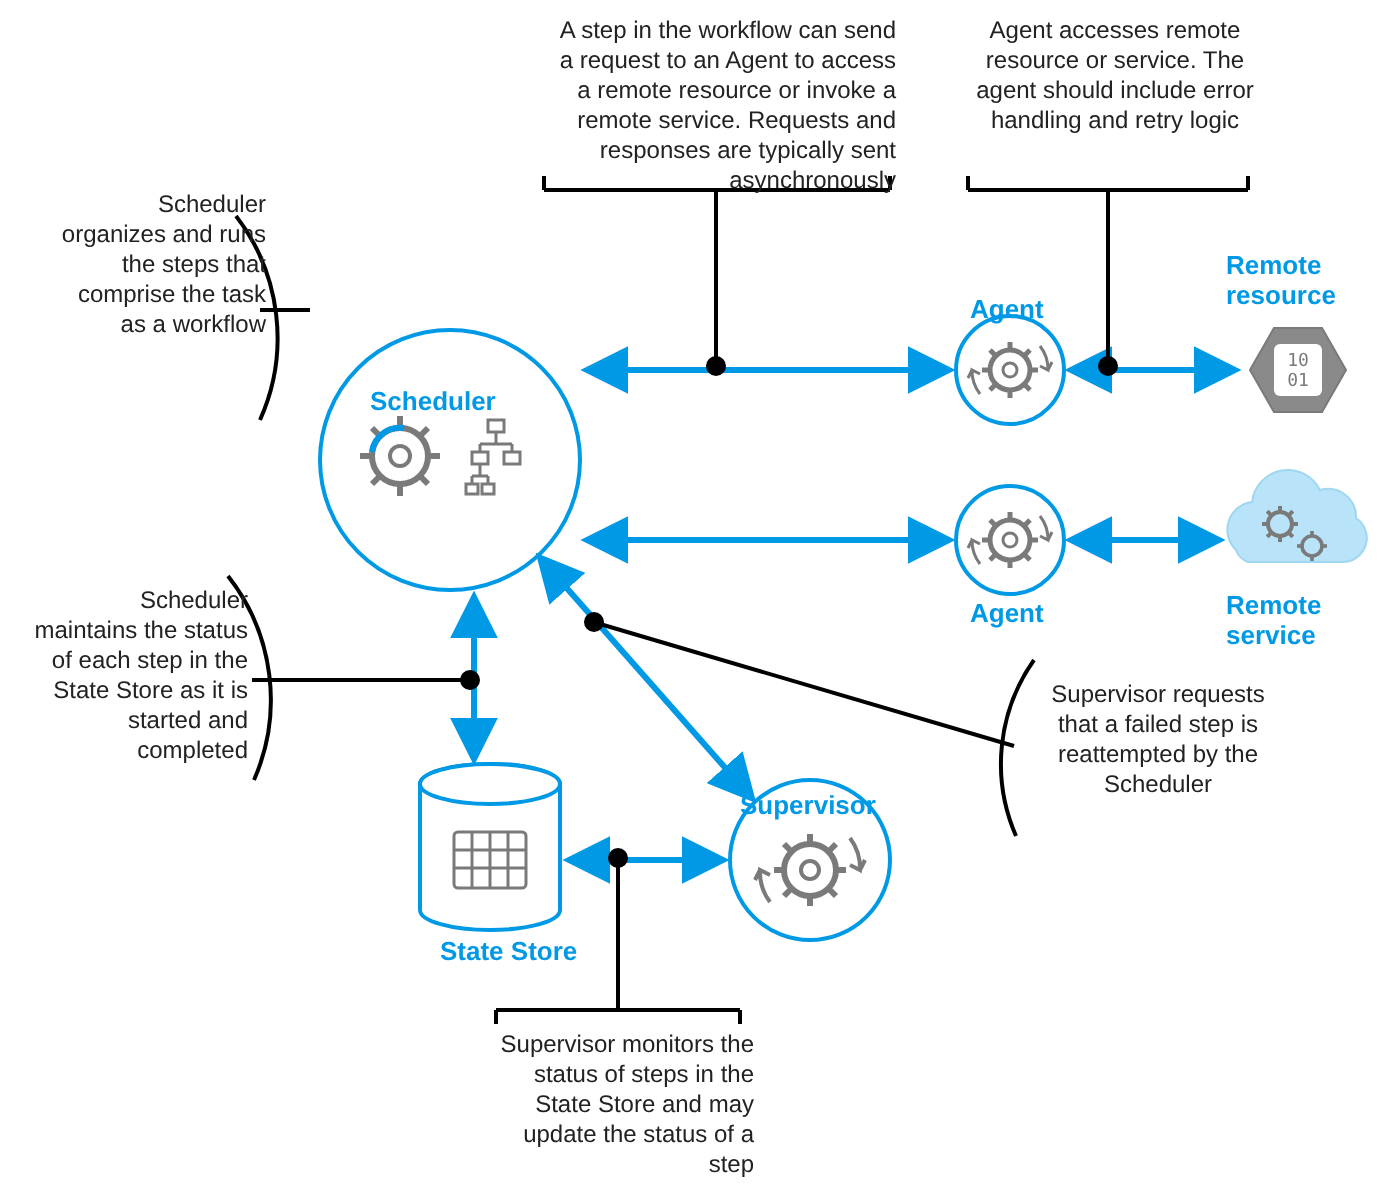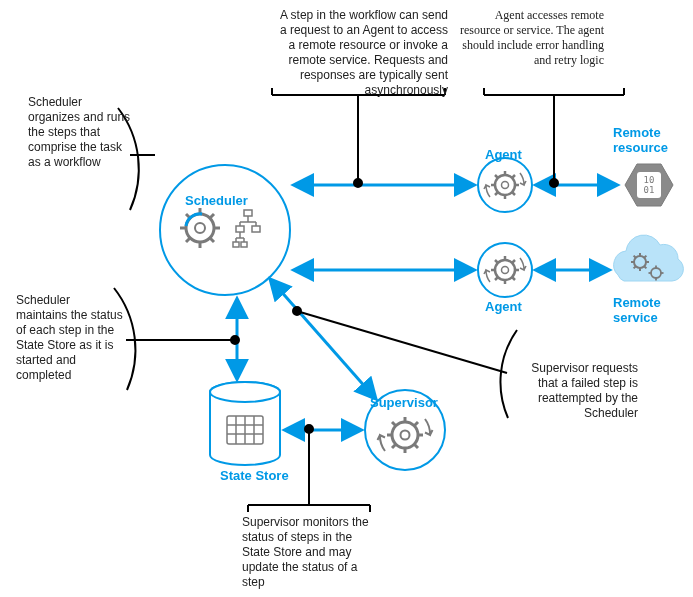--- a/index.html
+++ b/index.html
@@ -12,21 +12,21 @@
     position: relative;
     width: 693px;
     height: 597px;
     background: #fff;
   }
   .label {
     position: absolute;
     font-size: 12px;
     line-height: 1.25;
     color: #222;
-    text-align: left;
+    text-align: right;
   }
   .title {
     position: absolute;
     font-size: 13px;
     font-weight: 600;
     color: #0099e6;
     text-align: left;
   }
   svg.diagram {
     position: absolute;
@@ -233,18 +233,18 @@
 <div class="title" style="left:485px; top:299px; width:40px;">Agent</div>
 <div class="title" style="left:370px; top:395px; width:70px;">Supervisor</div>
 <div class="title" style="left:220px; top:468px; width:70px;">State Store</div>
 <div class="title" style="left:613px; top:125px; width:75px; white-space:pre-line;">Remote
 resource</div>
 <div class="title" style="left:613px; top:295px; width:75px; white-space:pre-line;">Remote
 service</div>
 
 <div class="label" style="left:28px; top:95px; width:105px;">Scheduler organizes and runs the steps that comprise the task as a workflow</div>
 <div class="label" style="left:273px; top:8px; width:175px; text-align:right;">A step in the workflow can send a request to an Agent to access a remote resource or invoke a remote service. Requests and responses are typically sent asynchronously</div>
-<div class="label" style="left:459px; top:8px; width:145px; text-align:right;font-family:Liberation Serif, serif;">Agent accesses remote resource or service. The agent should include error handling and retry logic</div>
+<div class="label" style="left:485px; top:8px; width:145px; text-align:center;">Agent accesses remote resource or service. The agent should include error handling and retry logic</div>
 <div class="label" style="left:16px; top:293px; width:108px;">Scheduler maintains the status of each step in the State Store as it is started and completed</div>
-<div class="label" style="left:520px; top:340px; width:118px; text-align:right;margin-top:21px;">Supervisor requests that a failed step is reattempted by the Scheduler</div>
+<div class="label" style="left:520px; top:340px; width:118px; text-align:center;">Supervisor requests that a failed step is reattempted by the Scheduler</div>
 <div class="label" style="left:242px; top:515px; width:135px;">Supervisor monitors the status of steps in the State Store and may update the status of a step</div>
 
 </div>
 
 </body></html>

